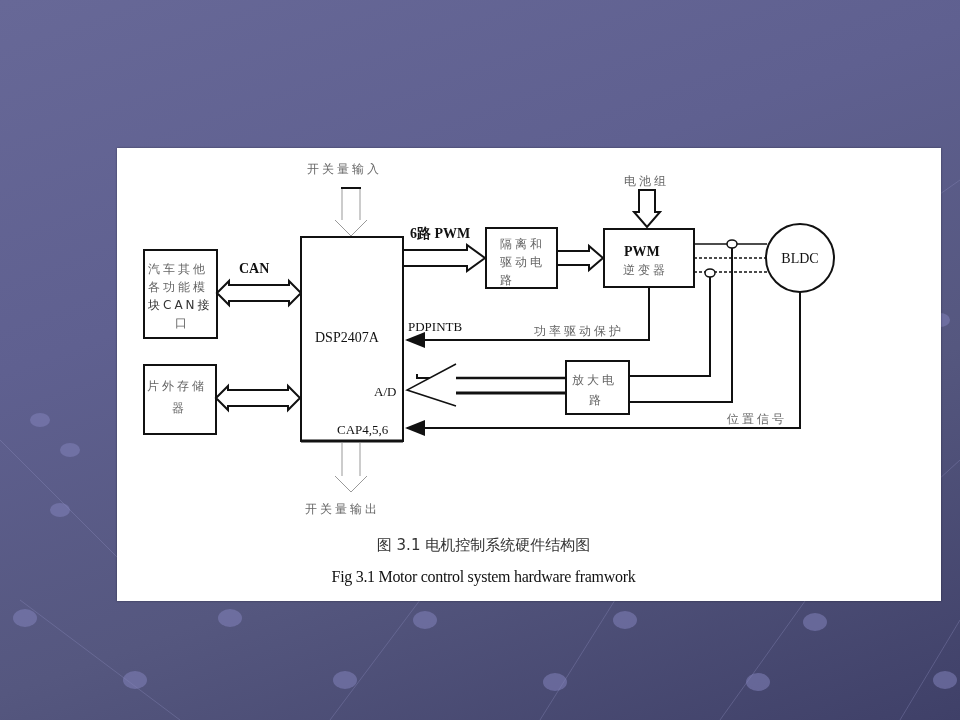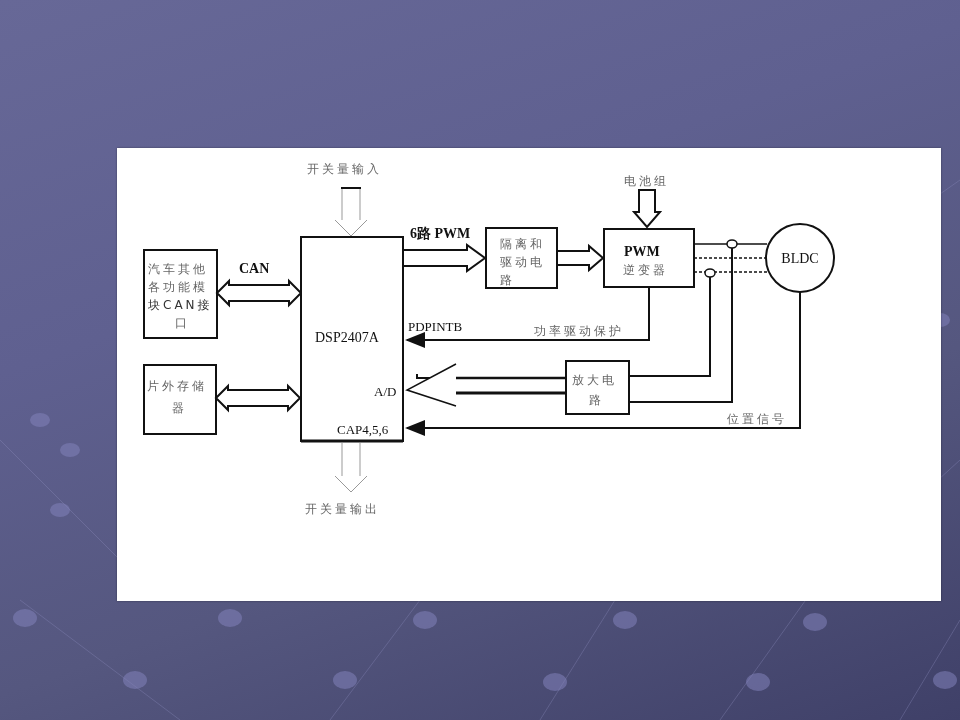--- a/index.html
+++ b/index.html
@@ -163,13 +163,15 @@
       <path d="M449,245 L300,245"></path>
     </g>
     <path d="M339,216 L290,242 L339,258" fill="#fff" stroke="#111" stroke-width="1.5"></path>
     <line x1="339" y1="230" x2="449" y2="230" stroke="#111" stroke-width="2.5"></line>
     <line x1="339" y1="245" x2="449" y2="245" stroke="#111" stroke-width="3"></line>
 
     <polyline points="683,144 683,280 290,280" fill="none" stroke="#111" stroke-width="2" marker-end="url(#solidArrow)"></polyline>
     <text class="lbl-cn" x="610" y="275">位置信号</text>
   </svg>
 
+  <div class="caption-cn">图 3.1  电机控制系统硬件结构图</div>
+  <div class="caption-en">Fig 3.1 Motor control system hardware framwork</div>
 </div>
 
 </body></html>

